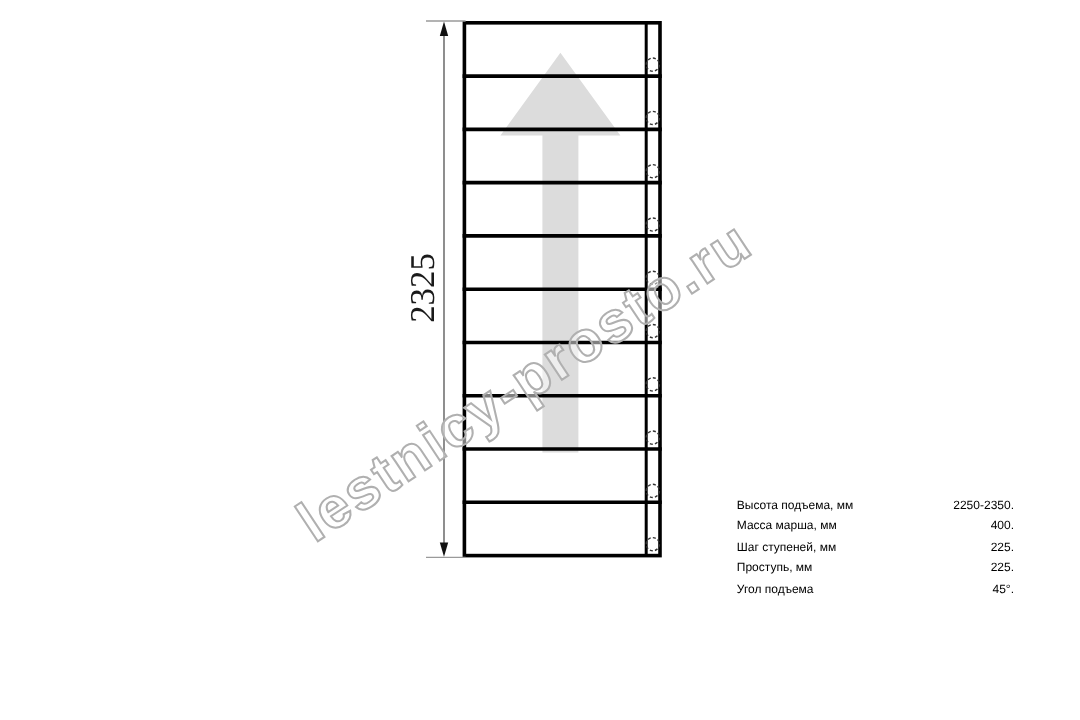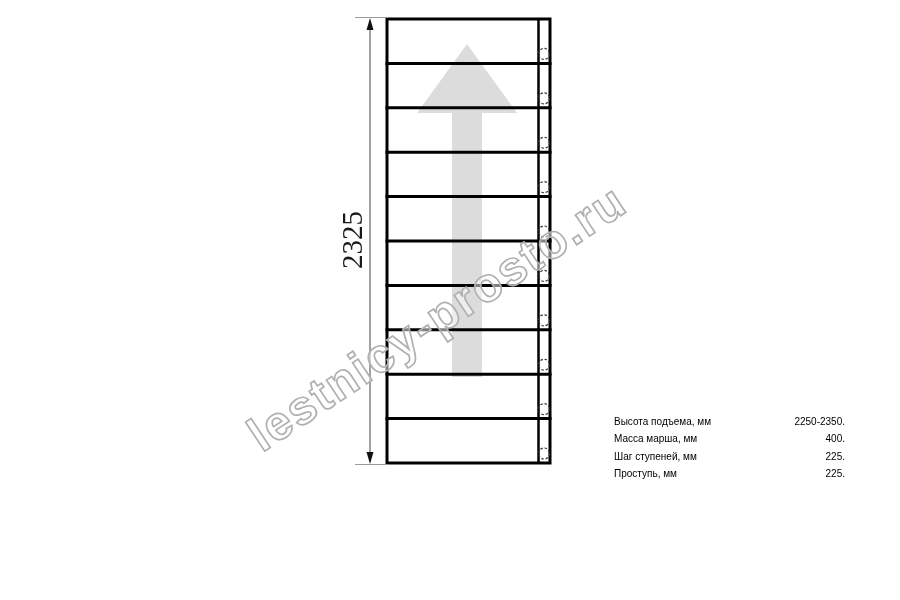--- a/index.html
+++ b/index.html
@@ -75,15 +75,19 @@
       <span class="spec-value">400.</span>
     </div>
     <div class="spec-row">
       <span class="spec-label">Шаг ступеней, мм</span>
       <span class="spec-value">225.</span>
     </div>
     <div class="spec-row">
       <span class="spec-label">Проступь, мм</span>
       <span class="spec-value">225.</span>
     </div>
+    <div class="spec-row">
+      <span class="spec-label">Угол подъема</span>
+      <span class="spec-value">45°.</span>
+    </div>
   </div>
 
 </div>
 
 </body></html>

